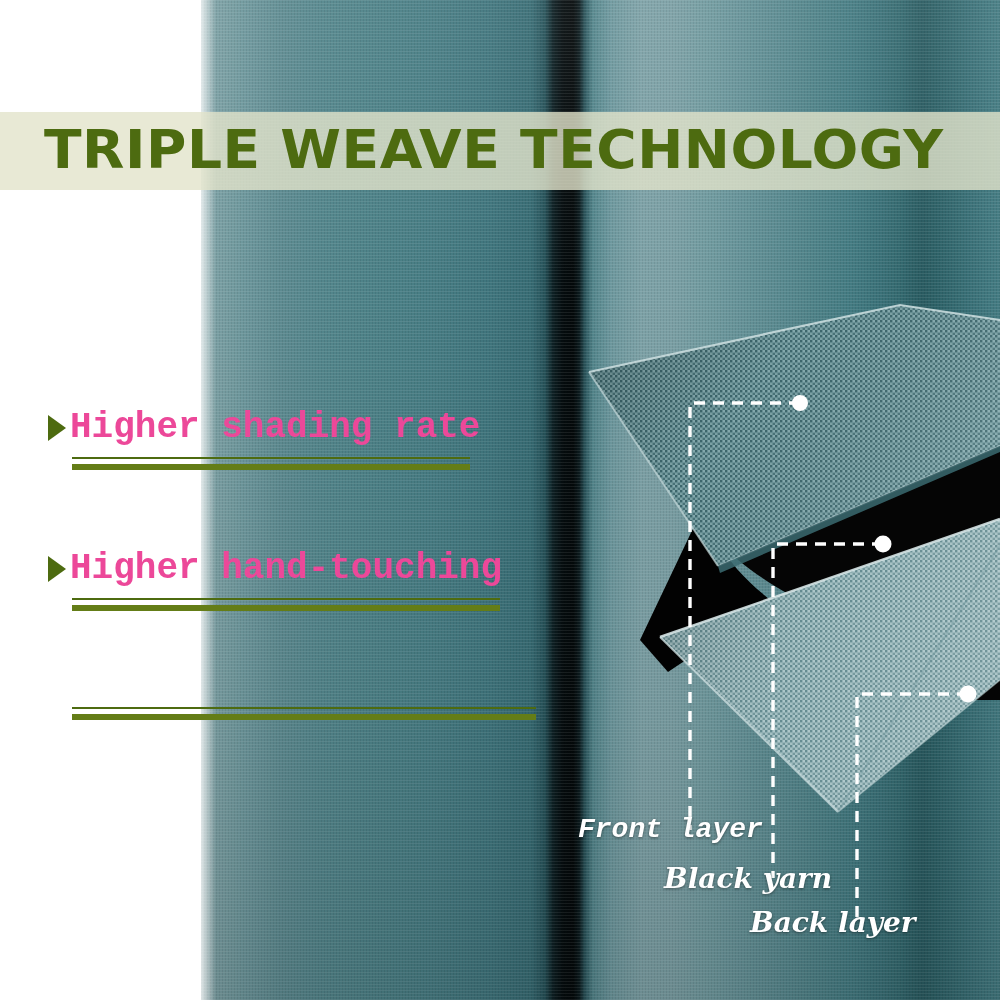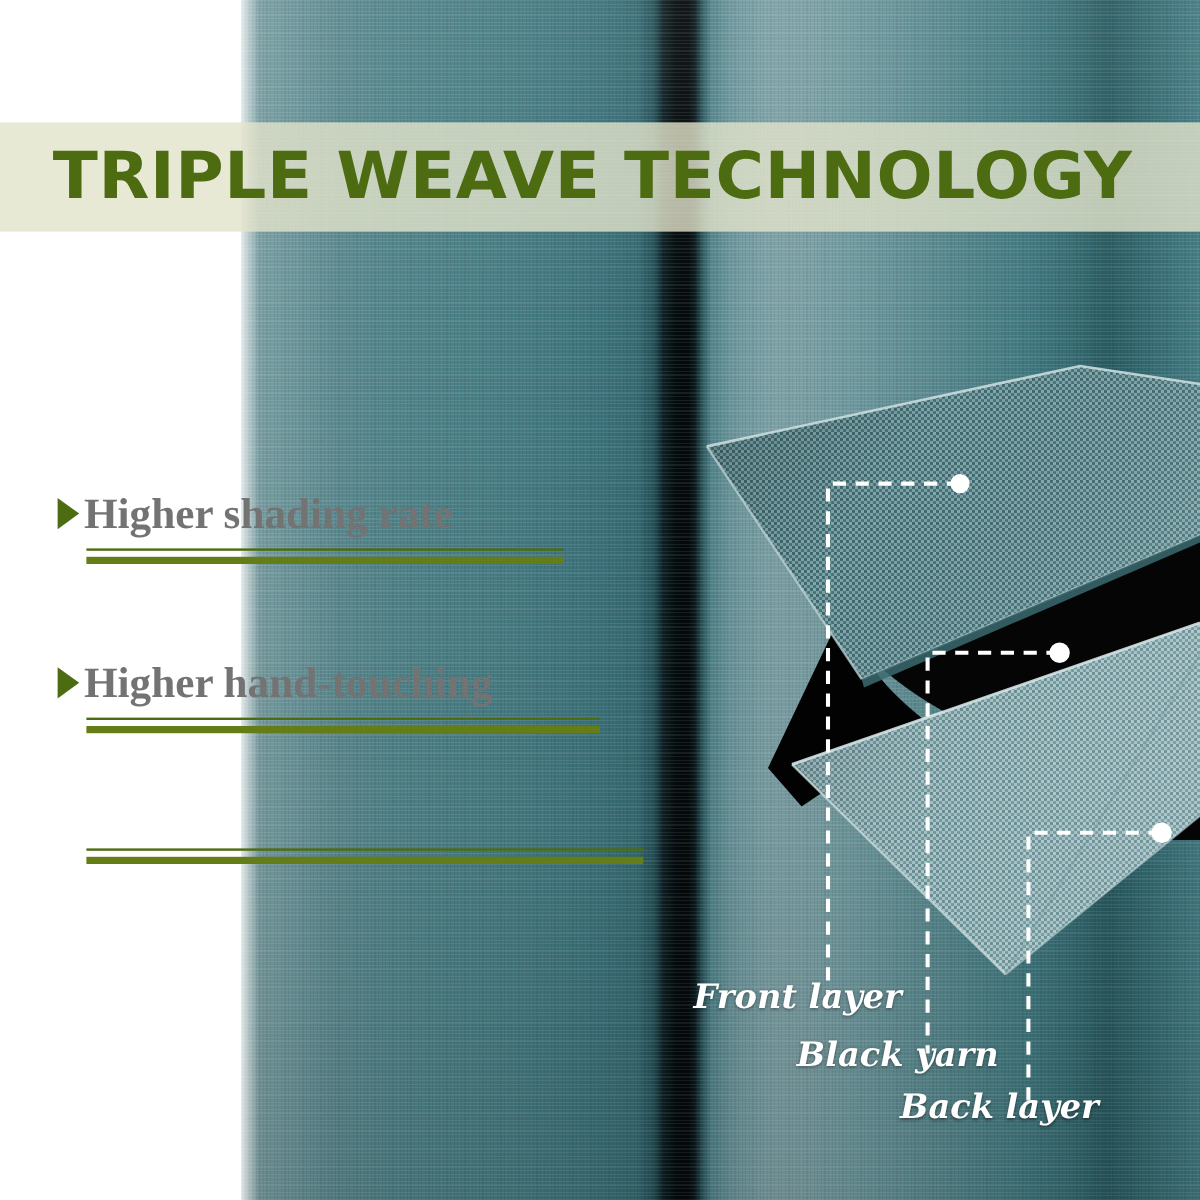--- a/index.html
+++ b/index.html
@@ -87,22 +87,22 @@
     position: absolute;
     left: 186px; top: 0;
     width: 30px; height: 1000px;
     background: linear-gradient(to right, #ffffff 0%, rgba(255,255,255,0.85) 45%, rgba(255,255,255,0) 100%);
     pointer-events: none;
   }
 
   
   .banner {
     position: absolute;
-    left: 0; top: 102px;
-    width: 1000px; height: 91px;
+    left: 0; top: 112px;
+    width: 1000px; height: 78px;
     background: rgba(226,228,203,0.80);
     overflow: hidden;
   }
   .banner-title {
     position: absolute;
     left: 44px;
     top: 50%;
     transform: translateY(-52%);
     font-family: "DejaVu Sans", sans-serif;
     font-weight: bold;
@@ -126,24 +126,24 @@
   }
   .tri {
     width: 0; height: 0;
     border-style: solid;
     border-width: 13px 0 13px 18px;
     border-color: transparent transparent transparent #4d6b10;
     margin-right: 4px;
     flex: 0 0 auto;
   }
   .feature-label {
-    font-family: Liberation Serif, serif;
+    font-family: Liberation Mono, monospace;
     font-weight: bold;
     font-size: 36px;
-    color: #737373;
+    color: #ec4899;
     line-height: 1.0;
   }
   .rules {
     margin-top: 11px;
     margin-left: 24px;
   }
   .rule-thin {
     height: 2px;
     background: #4d6b10;
   }
@@ -282,17 +282,17 @@
       <path d="M 968 694 L 857 694 L 857 920"></path>
     </g>
 
     <g>
       <circle cx="800" cy="403" r="8" fill="#ffffff"></circle>
       <circle cx="883" cy="544" r="8.5" fill="#ffffff"></circle>
       <circle cx="968" cy="694" r="8.5" fill="#ffffff"></circle>
     </g>
   </svg>
 
-  <div class="callout-label" style="left:578px; top:814px;">Front layer</div>
+  <div class="callout-label" style="left:578px; top:814px;font-family:Liberation Mono, monospace;">Front layer</div>
   <div class="callout-label" style="left:664px; top:862px;">Black yarn</div>
   <div class="callout-label" style="left:750px; top:906px;">Back layer</div>
 
 </div>
 
 </body></html>

